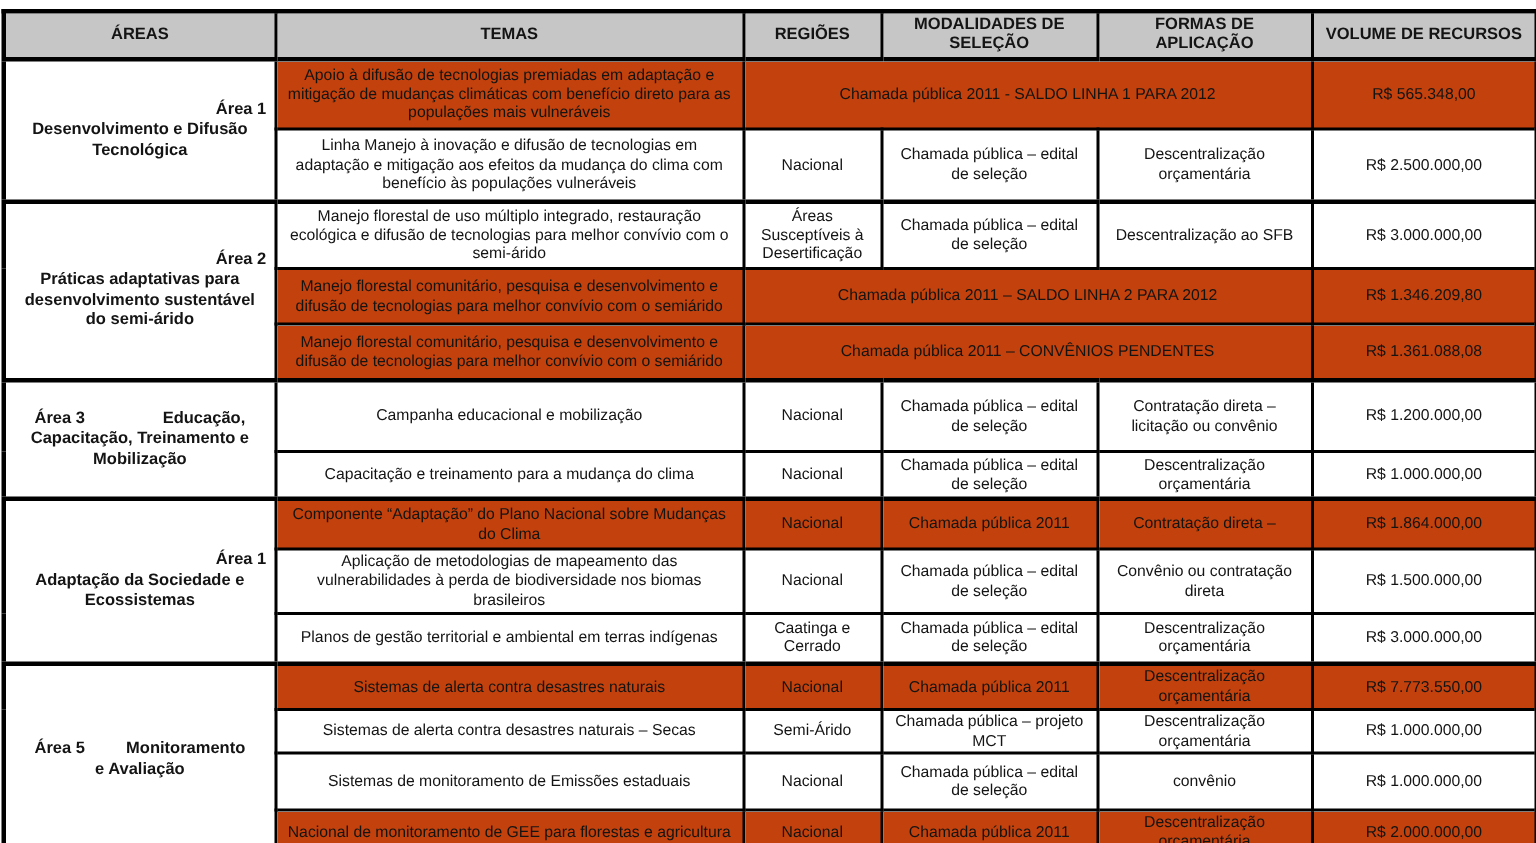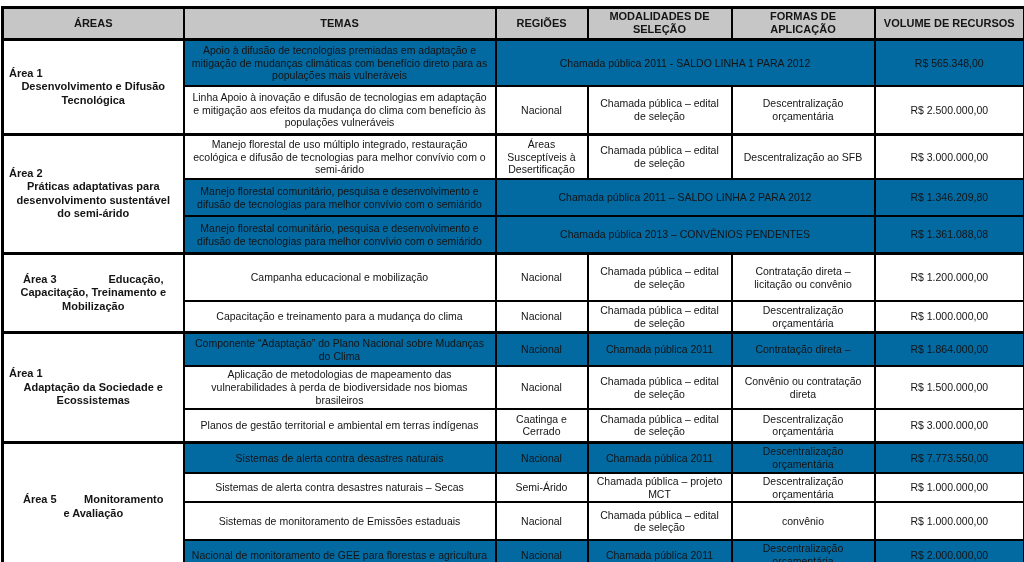--- a/index.html
+++ b/index.html
@@ -23,23 +23,23 @@
     overflow: hidden;
   }
   .grid th {
     background: #c6c6c6;
     font-weight: bold;
     font-size: 11px;
     height: 29px;
     border-bottom: 3px solid #000;
   }
   tr.g > td { border-top: 3px solid #000; }
-  .hl { background: #0369a1; }
+  .hl { background: #c2410c; }
   td.area { font-weight: bold; font-size: 11px; background: #fff; }
-  .a-line1 { text-align: left; }
+  .a-line1 { text-align: right; }
   .a-line1.split { display: flex; justify-content: space-between; padding: 0 14px; }
   .total-row td {
     background: #c6c6c6;
     font-weight: bold;
     font-size: 15px;
     border-top: 3px solid #000;
     height: 21px;
   }
   td.total-label { text-align: left; padding-left: 38px; border-right: 0; }
   td.total-value { border-left: 0; text-decoration: underline; }
@@ -71,21 +71,21 @@
     <tr class="g" style="height:47px">
       <td class="area" rowspan="2">
         <div class="a-line1">Área 1</div>
         <div>Desenvolvimento e Difusão Tecnológica</div>
       </td>
       <td class="hl">Apoio à difusão de tecnologias premiadas em adaptação e mitigação de mudanças climáticas com benefício direto para as populações mais vulneráveis</td>
       <td class="hl" colspan="3">Chamada pública 2011  - SALDO LINHA 1 PARA 2012</td>
       <td class="hl">R$ 565.348,00</td>
     </tr>
     <tr style="height:48px">
-      <td>Linha Apoio à inovação e difusão de tecnologias em adaptação e mitigação aos efeitos da mudança do clima com benefício às populações vulneráveis</td>
+      <td>Linha Manejo à inovação e difusão de tecnologias em adaptação e mitigação aos efeitos da mudança do clima com benefício às populações vulneráveis</td>
       <td>Nacional</td>
       <td>Chamada pública – edital de seleção</td>
       <td>Descentralização orçamentária</td>
       <td>R$ 2.500.000,00</td>
     </tr>
 
     <tr class="g" style="height:45px">
       <td class="area" rowspan="3">
         <div class="a-line1">Área 2</div>
         <div>Práticas adaptativas para desenvolvimento sustentável do semi-árido</div>
@@ -96,21 +96,21 @@
       <td>Descentralização ao SFB</td>
       <td>R$ 3.000.000,00</td>
     </tr>
     <tr style="height:37px">
       <td class="hl">Manejo florestal comunitário, pesquisa e desenvolvimento e difusão de tecnologias para melhor convívio com o semiárido</td>
       <td class="hl" colspan="3">Chamada pública 2011 – SALDO LINHA 2 PARA 2012</td>
       <td class="hl">R$ 1.346.209,80</td>
     </tr>
     <tr style="height:37px">
       <td class="hl">Manejo florestal comunitário, pesquisa e desenvolvimento e difusão de tecnologias para melhor convívio com o semiárido</td>
-      <td class="hl" colspan="3">Chamada pública 2013 – CONVÊNIOS PENDENTES</td>
+      <td class="hl" colspan="3">Chamada pública 2011 – CONVÊNIOS PENDENTES</td>
       <td class="hl">R$ 1.361.088,08</td>
     </tr>
 
     <tr class="g" style="height:48px">
       <td class="area" rowspan="2">
         <div class="a-line1 split">
           <span>Área 3</span>
           <span>Educação,</span>
         </div>
         <div>Capacitação, Treinamento e Mobilização</div>

